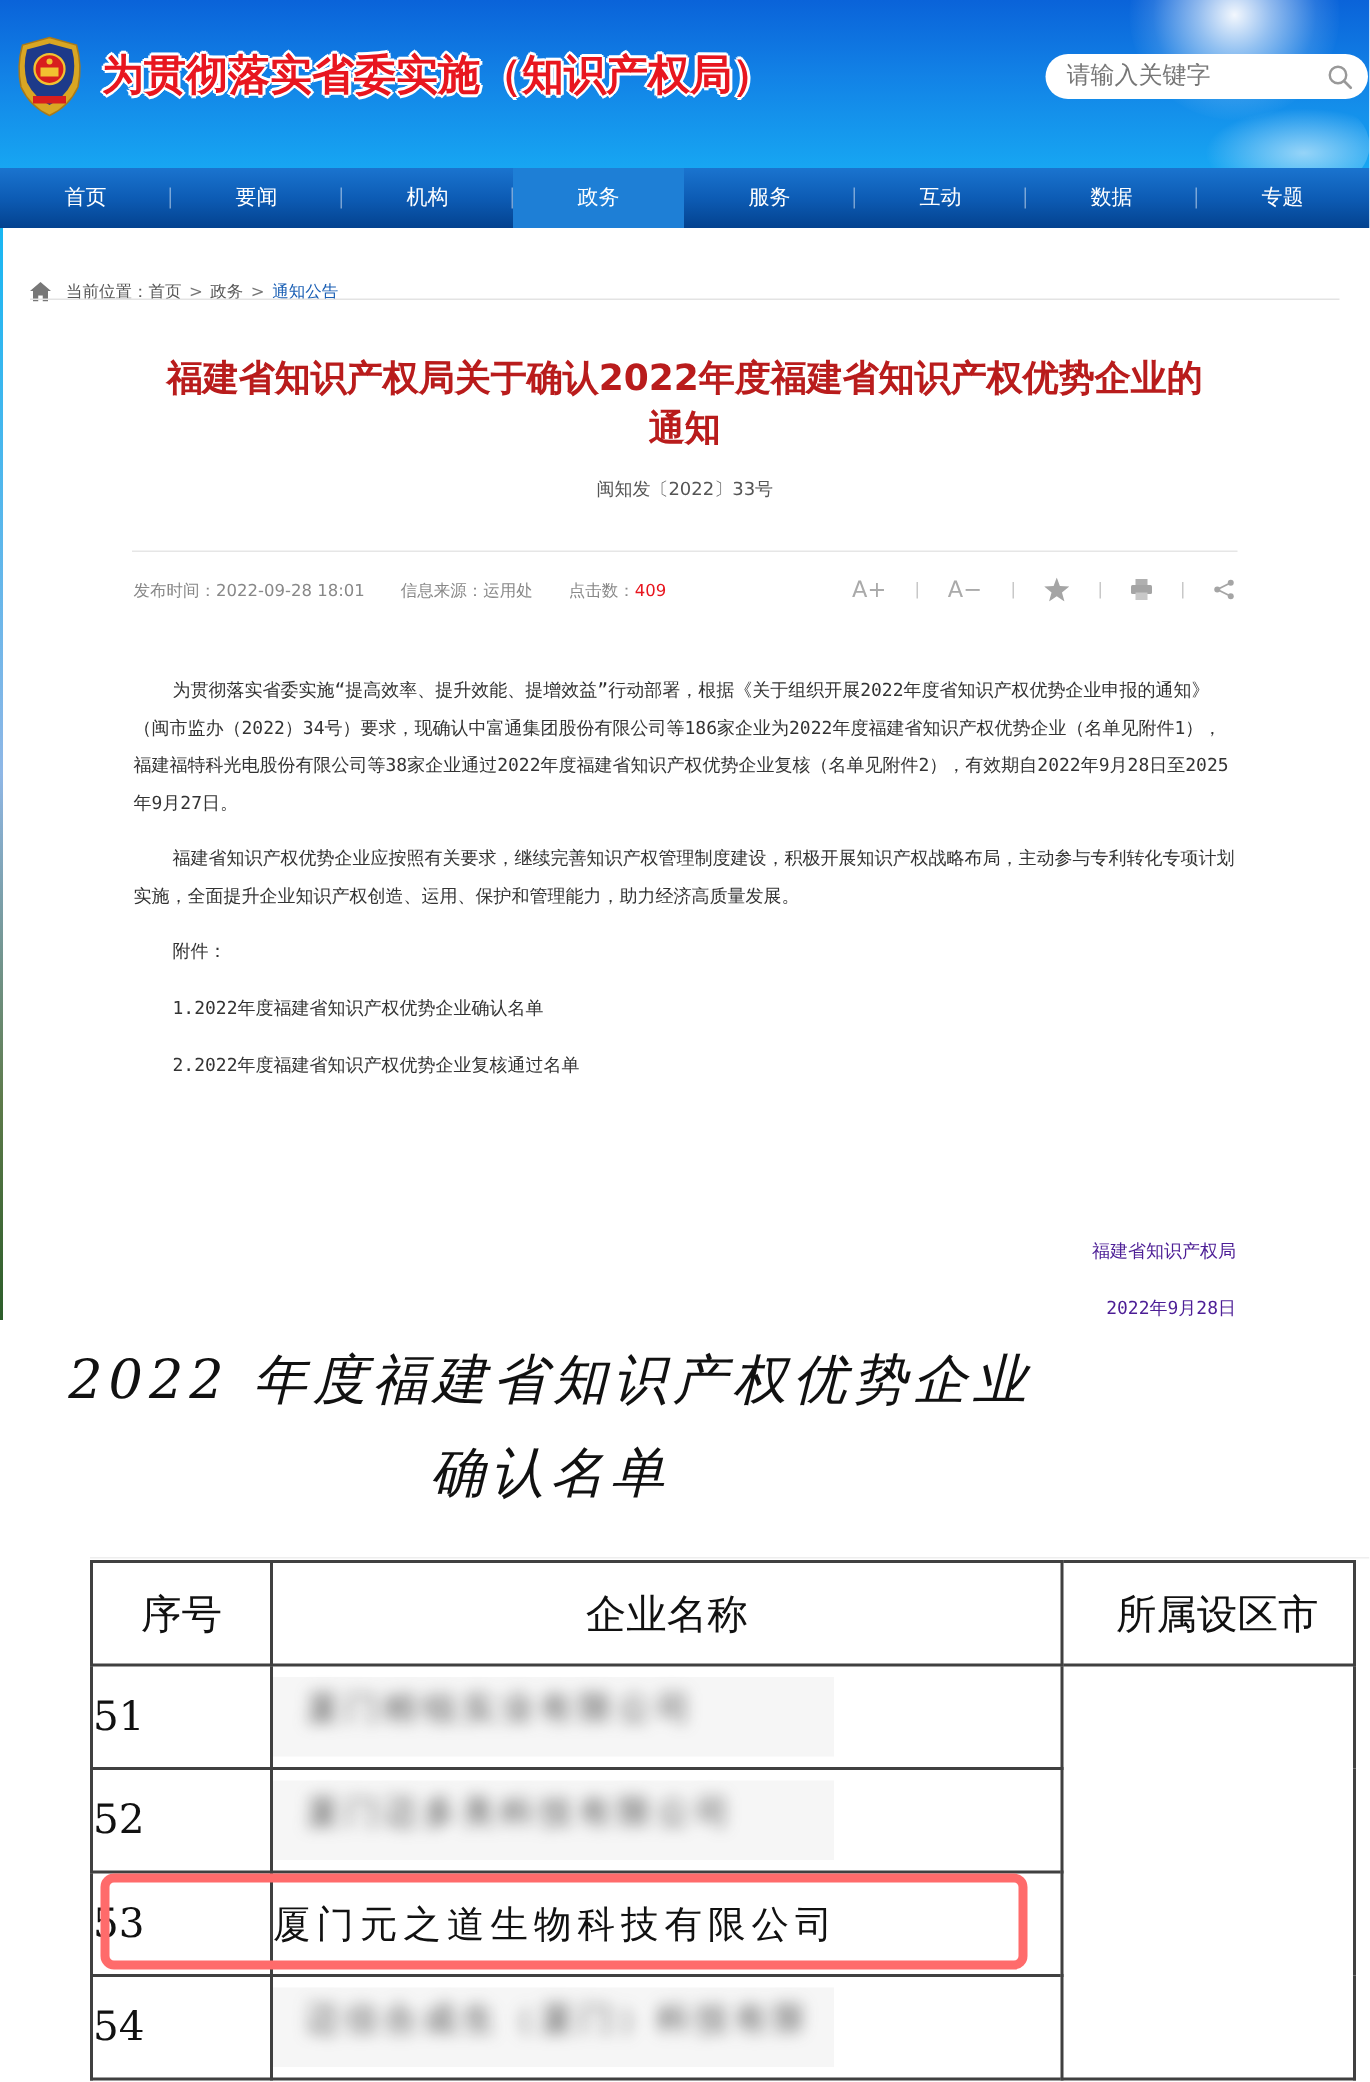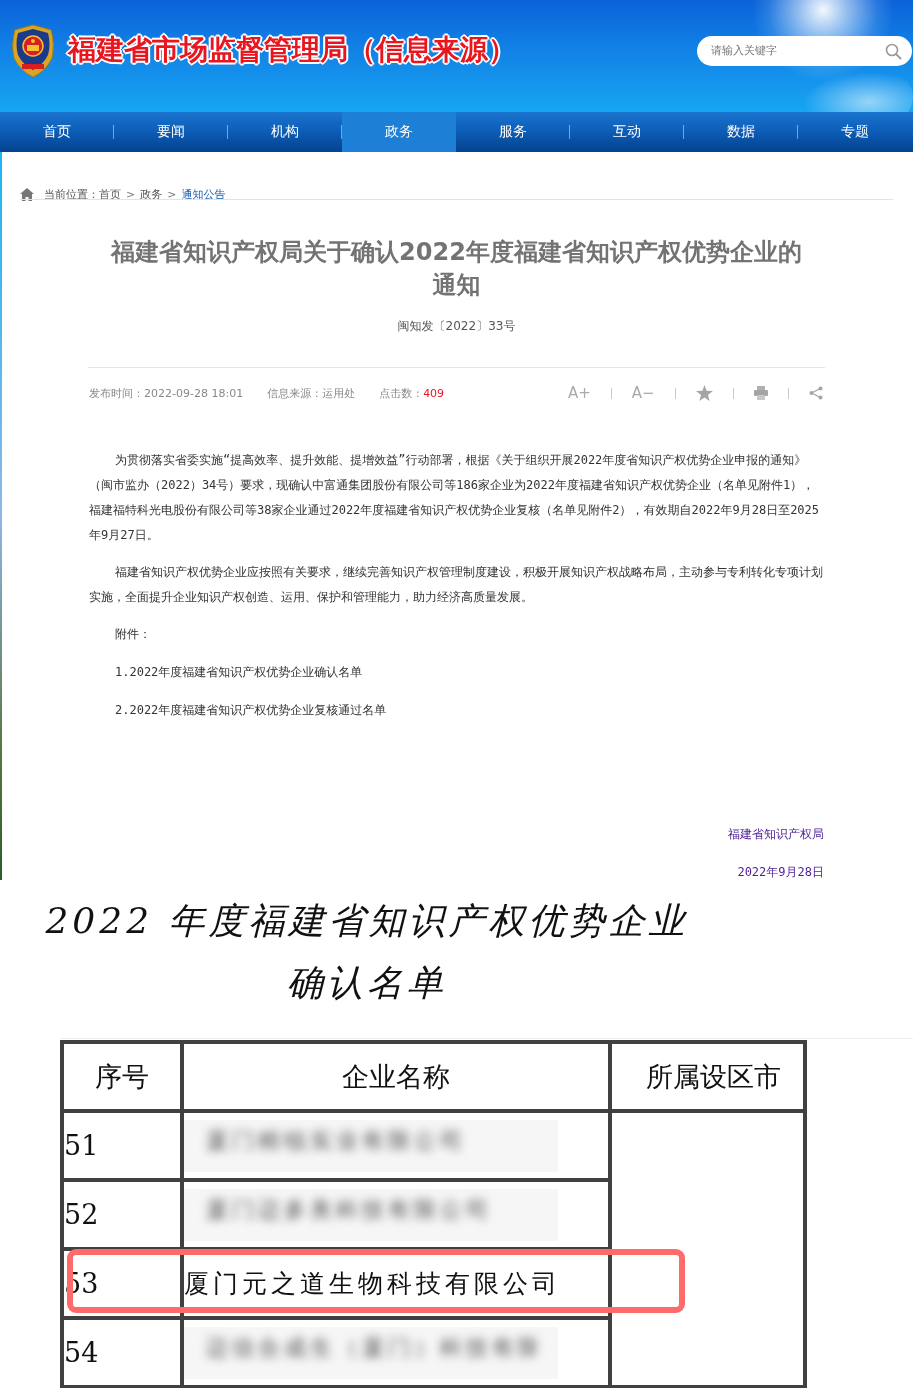--- a/index.html
+++ b/index.html
@@ -24,21 +24,21 @@
   .site-title {
     position: absolute; left: 68px; top: 31px; font-size: 28px; font-weight: bold; color: #e8161f;
     letter-spacing: 0px; white-space: nowrap;
     text-shadow: 2px 0 0 #fff, -2px 0 0 #fff, 0 2px 0 #fff, 0 -2px 0 #fff, 1px 1px 0 #fff, -1px -1px 0 #fff, 1px -1px 0 #fff, -1px 1px 0 #fff;
   }
   .search-box {
     position: absolute; left: 697px; top: 36px; width: 215px; height: 30px; background: #fff; border-radius: 15px;
   }
   .search-box input {
     position: absolute; left: 14px; top: 6px; width: 160px; height: 18px; border: none; outline: none;
-    font-size: 11px; color: #777; background: transparent; font-family: Liberation Mono, monospace;
+    font-size: 16px; color: #777; background: transparent; font-family: Liberation Sans, sans-serif;
   }
   .search-box input::placeholder { color: #777; }
   .search-icon { position: absolute; right: 10px; top: 7px; width: 17px; height: 17px; }
 
   
   .nav {
     position: absolute; left: 0; top: 112px; width: 913px; height: 40px;
     background: linear-gradient(180deg, #1a74cf 0%, #0d5cb5 50%, #03428f 100%);
     display: flex;
   }
@@ -65,21 +65,21 @@
   }
   .home-icon { width: 14px; height: 13px; margin-right: 10px; }
   .breadcrumb .sep { margin: 0 5px; color: #777; }
   .breadcrumb .current { color: #1a5fb4; }
   .breadcrumb .crumb { color: #555; }
   .bc-rule { position: absolute; left: 20px; top: 199px; width: 873px; height: 1px; background: #e3e3e3; }
 
   
   .article-title {
     position: absolute; left: 100px; top: 236px; width: 713px; text-align: center;
-    font-size: 24px; font-weight: bold; color: #737373; line-height: 33px;
+    font-size: 24px; font-weight: bold; color: #b91c1c; line-height: 33px;
   }
   .doc-number {
     position: absolute; left: 0; top: 318px; width: 913px; text-align: center; font-size: 12px; color: #555;
   }
   .meta-rule { position: absolute; left: 88px; top: 367px; width: 737px; height: 1px; background: #e6e6e6; }
   .meta {
     position: absolute; left: 89px; top: 386px; font-size: 11px; color: #888; display: flex; gap: 24px;
   }
   .meta .clicks { color: #e8161f; }
   .tools {
@@ -111,26 +111,26 @@
     font-family: "DejaVu Serif", "Liberation Serif", serif; font-size: 36px; color: #111; line-height: 62px;
     font-style: italic; letter-spacing: 4px;
   }
   .scan-rule { position: absolute; left: 60px; top: 1038px; width: 853px; height: 1px; background: #eee; }
 
   .table-wrap { position: absolute; left: 60px; top: 1040px; }
   table.list {
     border-collapse: collapse; font-family: "DejaVu Serif", "Liberation Serif", serif; color: #111;
   }
   table.list td, table.list th {
-    border: 4px solid #404040; vertical-align: middle; font-weight: normal;
+    border: 2px solid #404040; vertical-align: middle; font-weight: normal;
   }
   table.list th { height: 69px; font-size: 27px; font-family: "DejaVu Sans", sans-serif; }
   table.list td { height: 69px; font-size: 27px; }
   .col-no { width: 120px; }
-  .col-name { width: 428px; }
+  .col-name { width: 527px; }
   .col-city { width: 195px; padding-left: 12px; }
   .blur-name {
     display: inline-block; width: 330px; height: 34px; color: #444; filter: blur(5px); font-size: 22px;
     letter-spacing: 4px; white-space: nowrap; overflow: hidden;
   }
   .blur-bg {
     display: inline-block; padding: 6px 22px; background: #f6f6f6;
   }
   .highlight-name { font-size: 25px; letter-spacing: 4px; }
 
@@ -146,21 +146,21 @@
   <div class="sun"></div>
   <div class="cloud"></div>
   <svg class="emblem" viewBox="0 0 50 54">
     <path d="M25 1 L43 6 Q47 20 44 34 Q38 47 25 53 Q12 47 6 34 Q3 20 7 6 Z" fill="#d9a623" stroke="#a8791a" stroke-width="1"></path>
     <path d="M25 5 L40 9 Q43 20 40 31 Q35 41 25 46 Q15 41 10 31 Q7 20 10 9 Z" fill="#1d3a8a"></path>
     <circle cx="25" cy="22" r="10" fill="#d81e1e" stroke="#f2c230" stroke-width="1.5"></circle>
     <rect x="19" y="21" width="12" height="6" fill="#f2c230"></rect>
     <circle cx="25" cy="17" r="2" fill="#f2c230"></circle>
     <rect x="14" y="40" width="22" height="5" fill="#d81e1e"></rect>
   </svg>
-  <div class="site-title">福建省市场监督管理局（信息来源）</div>
+  <div class="site-title">为贯彻落实省委实施（知识产权局）</div>
 
   <div class="search-box">
     <input type="text" placeholder="请输入关键字" style="">
     <svg class="search-icon" viewBox="0 0 17 17">
       <circle cx="7" cy="7" r="5.5" fill="none" stroke="#999" stroke-width="1.6"></circle>
       <line x1="11" y1="11" x2="15.5" y2="15.5" stroke="#999" stroke-width="1.8" stroke-linecap="round"></line>
     </svg>
   </div>
 </div>
 

